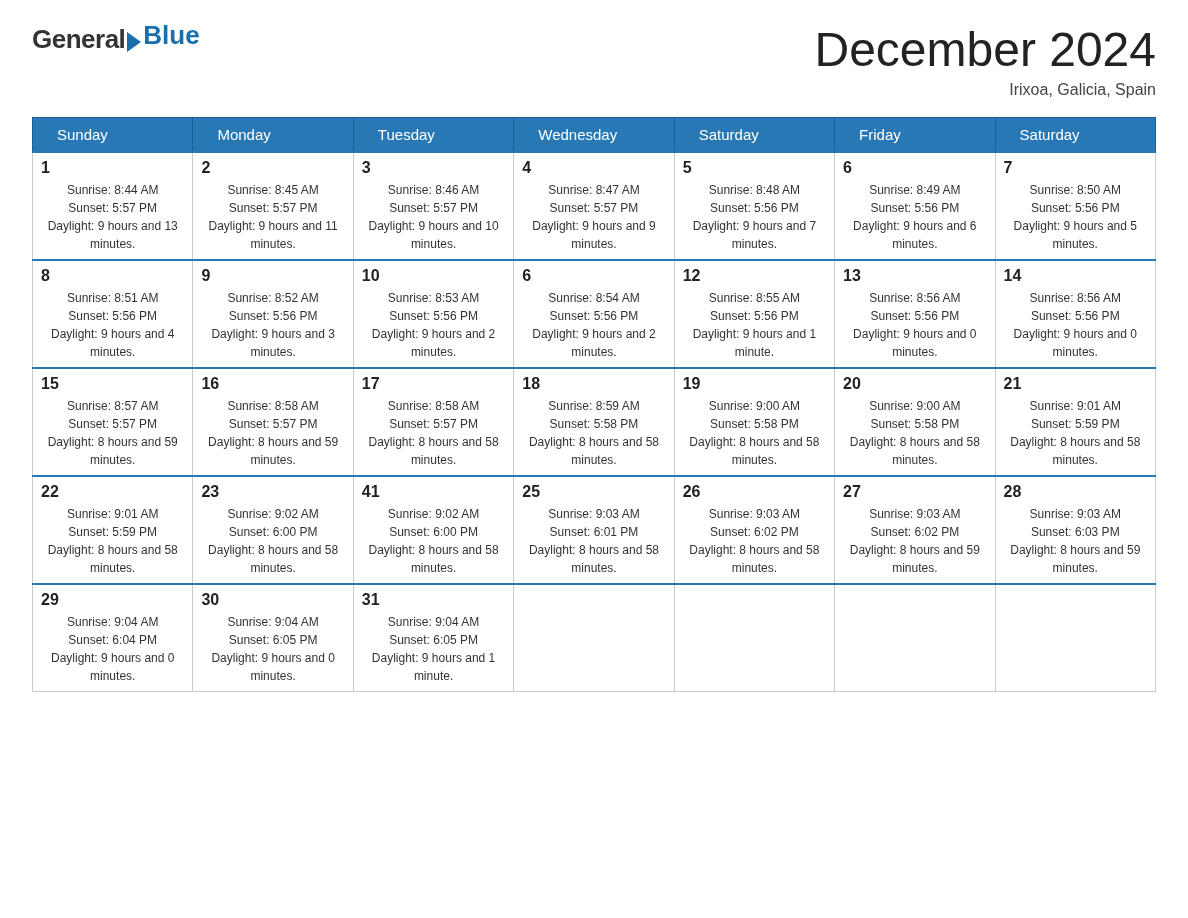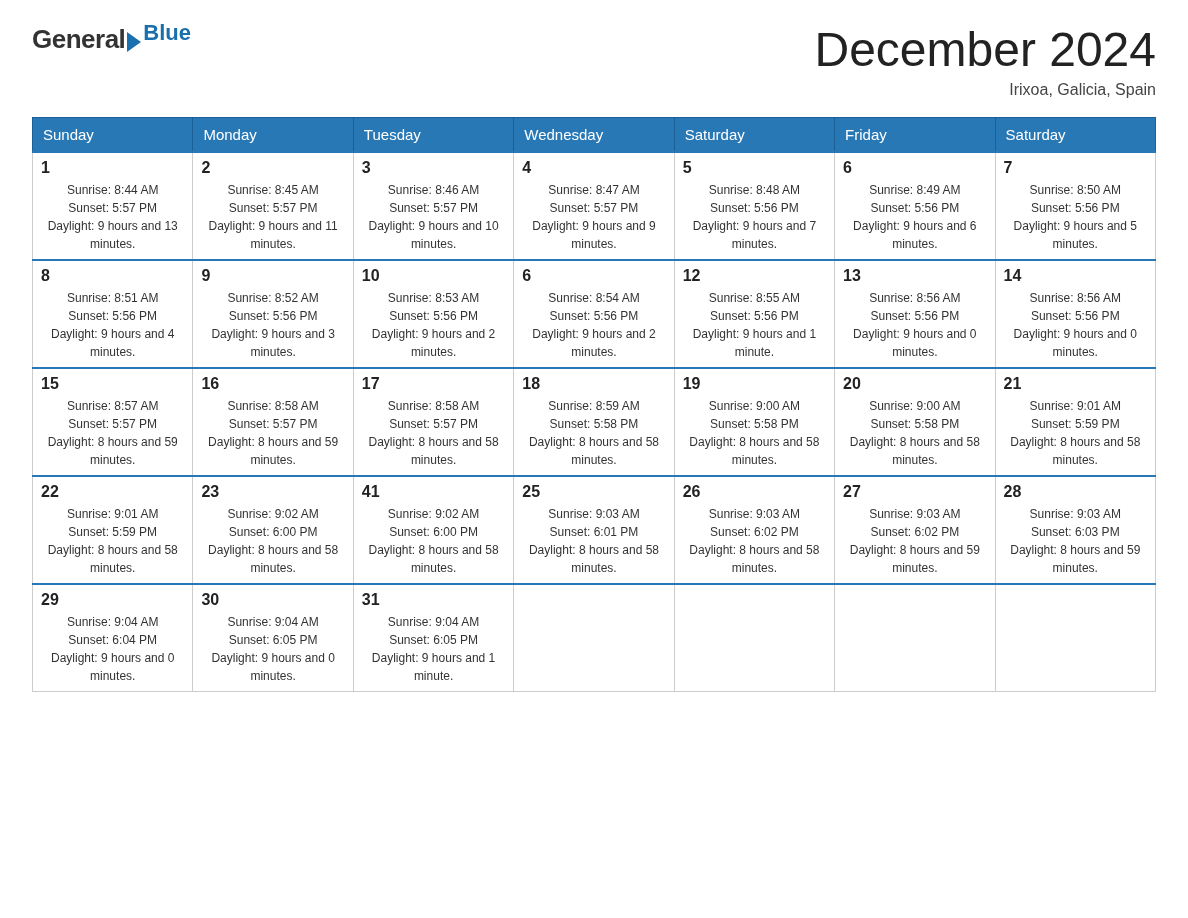--- a/index.html
+++ b/index.html
@@ -34,21 +34,21 @@
     .logo-arrow {
       width: 0;
       height: 0;
       border-left: 14px solid #1a6faf;
       border-top: 10px solid transparent;
       border-bottom: 10px solid transparent;
       margin-left: 2px;
       margin-top: 4px;
     }
     .logo-blue {
-      font-size: 22px;
+      font-size: 26px;
       font-weight: bold;
       color: #1a6faf;
       margin-left: 0;
       margin-top: -4px;
       padding-left: 2px;
     }
     .title-block {
       text-align: right;
     }
     .main-title {
@@ -65,21 +65,21 @@
     .calendar {
       width: 100%;
       border-collapse: collapse;
       border: 1px solid #999;
     }
     .calendar th {
       background-color: #2878b5;
       color: #fff;
       font-size: 15px;
       font-weight: normal;
-      padding: 8px 10px;
+      padding: 8px 24px;
       text-align: left;
       border: 1px solid #1a5f96;
     }
     .calendar td {
       vertical-align: top;
       padding: 6px 8px;
       border: 1px solid #ccc;
       border-top: 2px solid #2878b5;
       font-size: 12.5px;
       color: #333;

